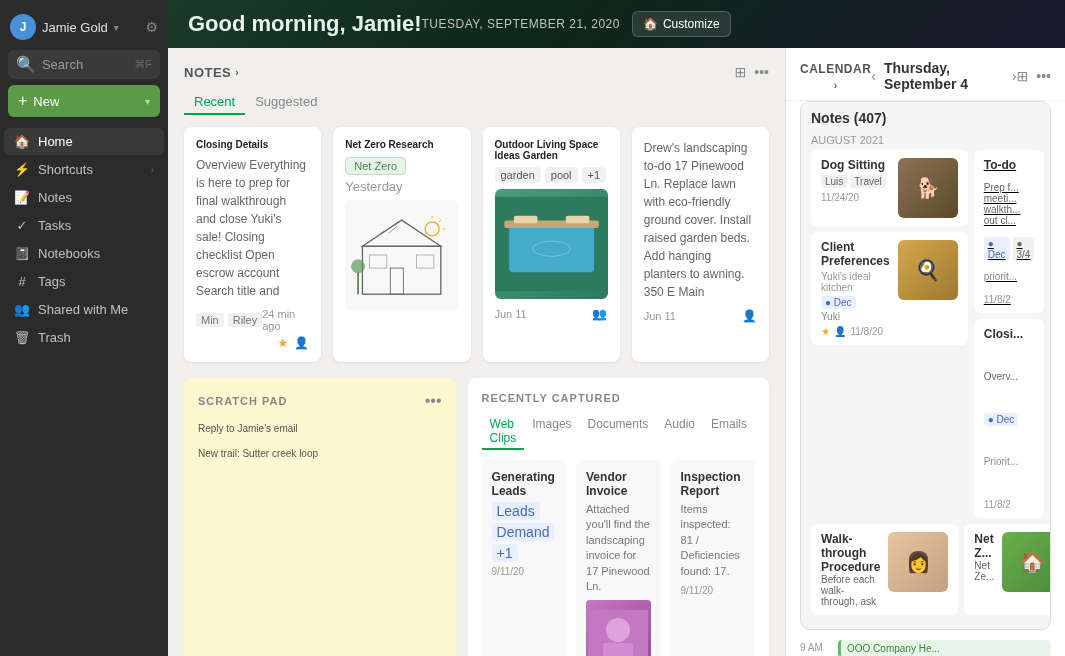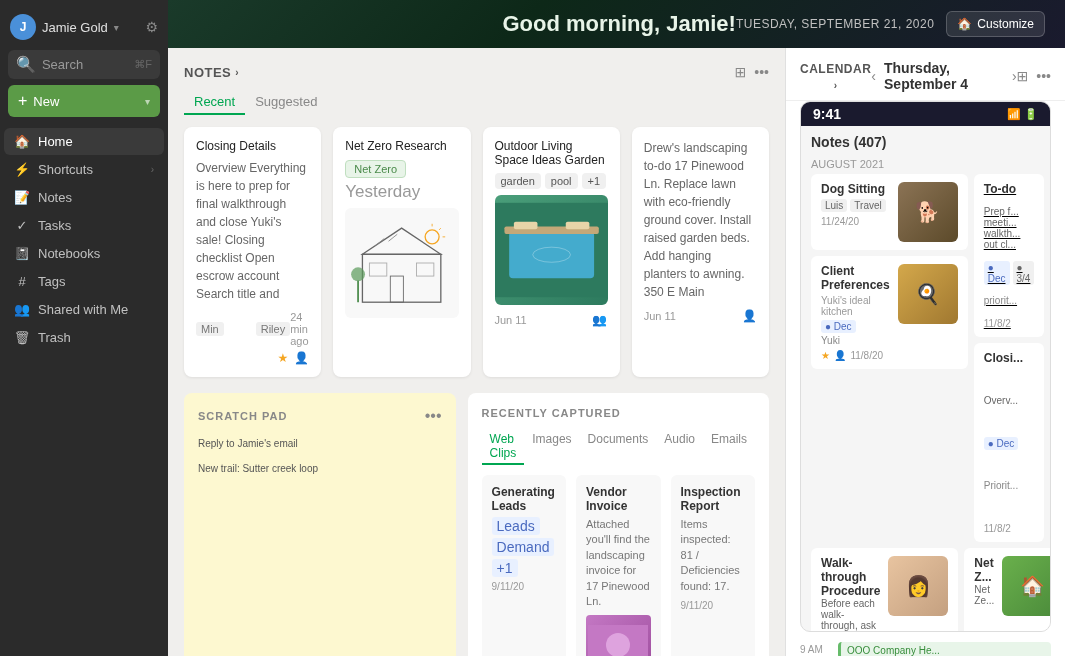--- a/index.html
+++ b/index.html
@@ -86,21 +86,21 @@
       display: flex;
       flex-direction: column;
       overflow: hidden;
     }
 
     .top-bar {
       height: 48px;
       background: linear-gradient(135deg, #1a3a2a 0%, #0d2818 40%, #1a1a2e 100%);
       display: flex;
       align-items: center;
-      justify-content: flex-end;
+      justify-content: flex-start;
       padding: 0 20px;
       position: relative;
     }
     .greeting { color: #e8f4e8; font-size: 22px; font-weight: 600; }
     .top-bar-right { display: flex; align-items: center; gap: 12px; }
     .date-text { color: #c0c0c0; font-size: 12px; letter-spacing: 0.5px; }
     .customize-btn {
       background: rgba(255,255,255,0.1);
       border: 1px solid rgba(255,255,255,0.2);
       border-radius: 6px;
@@ -164,21 +164,21 @@
 
     .note-card {
       background: white;
       border-radius: 8px;
       padding: 12px;
       cursor: pointer;
       box-shadow: 0 1px 3px rgba(0,0,0,0.08);
       min-height: 180px;
       position: relative;
     }
-    .note-title { font-size: 12px; font-weight: 400; color: #222; margin-bottom: 6px; }
+    .note-title { font-size: 10px; font-weight: 700; color: #222; margin-bottom: 6px; }
     .note-preview { font-size: 12px; color: #666; line-height: 1.5; }
     .note-tags { display: flex; gap: 4px; flex-wrap: wrap; margin: 6px 0; }
     .note-tag {
       background: #f0f0f0;
       border-radius: 4px;
       padding: 2px 6px;
       font-size: 11px;
       color: #555;
     }
     .note-meta {
@@ -521,34 +521,34 @@
       </div>
 
       <div class="notes-grid">
 
         <div class="note-card">
           <div class="note-title">Closing Details</div>
           <div class="note-preview">Overview Everything is here to prep for final walkthrough and close Yuki's sale! Closing checklist Open escrow account Search title and</div>
           <div class="note-meta">
             <div style="display:flex;gap:4px;font-size:11px;color:#777">
               <span style="background:#f0f0f0;padding:1px 5px;border-radius:3px;">Min</span>
-              <span style="background:#f0f0f0;padding:1px 5px;border-radius:3px;margin-left:28px;">Riley</span>
+              <span style="background:#f0f0f0;padding:1px 5px;border-radius:3px;">Riley</span>
             </div>
             <span>24 min ago</span>
           </div>
           <div style="display:flex;justify-content:flex-end;gap:6px;margin-top:4px;">
             <span class="star-icon">★</span>
             <span style="color:#4a8a4a;font-size:12px;">👤</span>
           </div>
         </div>
 
         <div class="note-card">
           <div class="note-title">Net Zero Research</div>
           <div class="net-zero-tag">Net Zero</div>
-          <div style="font-size:17px;color:#999;margin-bottom:6px;">Yesterday</div>
+          <div style="font-size:13px;color:#999;margin-bottom:6px;">Yesterday</div>
           <div class="note-card-sketch">
             <svg viewBox="0 0 130 100" xmlns="http://www.w3.org/2000/svg">
 
               <rect x="20" y="40" width="90" height="55" fill="none" stroke="#666" stroke-width="1.5"></rect>
               <polygon points="20,40 65,10 110,40" fill="none" stroke="#666" stroke-width="1.5"></polygon>
 
               <line x1="35" y1="30" x2="45" y2="22" stroke="#888" stroke-width="1"></line>
               <line x1="50" y1="25" x2="60" y2="17" stroke="#888" stroke-width="1"></line>
 
               <rect x="52" y="65" width="15" height="30" fill="none" stroke="#666" stroke-width="1"></rect>
@@ -670,24 +670,20 @@
           <span class="cal-month">Thursday, September 4</span>
           <button class="cal-nav-btn">›</button>
         </div>
         <div class="cal-actions">
           <button class="icon-btn">⊞</button>
           <button class="icon-btn">•••</button>
         </div>
       </div>
 
       <div class="phone-mockup">
-        <div class="phone-status-bar">
-          <span class="phone-time">9:41</span>
-          <span>📶 🔋</span>
-        </div>
         <div class="phone-content">
           <div style="display:flex;justify-content:space-between;align-items:baseline;margin-bottom:4px;">
             <span class="notes-widget-title">Notes (<span>407</span>)</span>
           </div>
           <div class="aug-label">AUGUST 2021</div>
 
           <div style="display:flex;gap:6px;">
 
             <div style="flex:1;">
 

